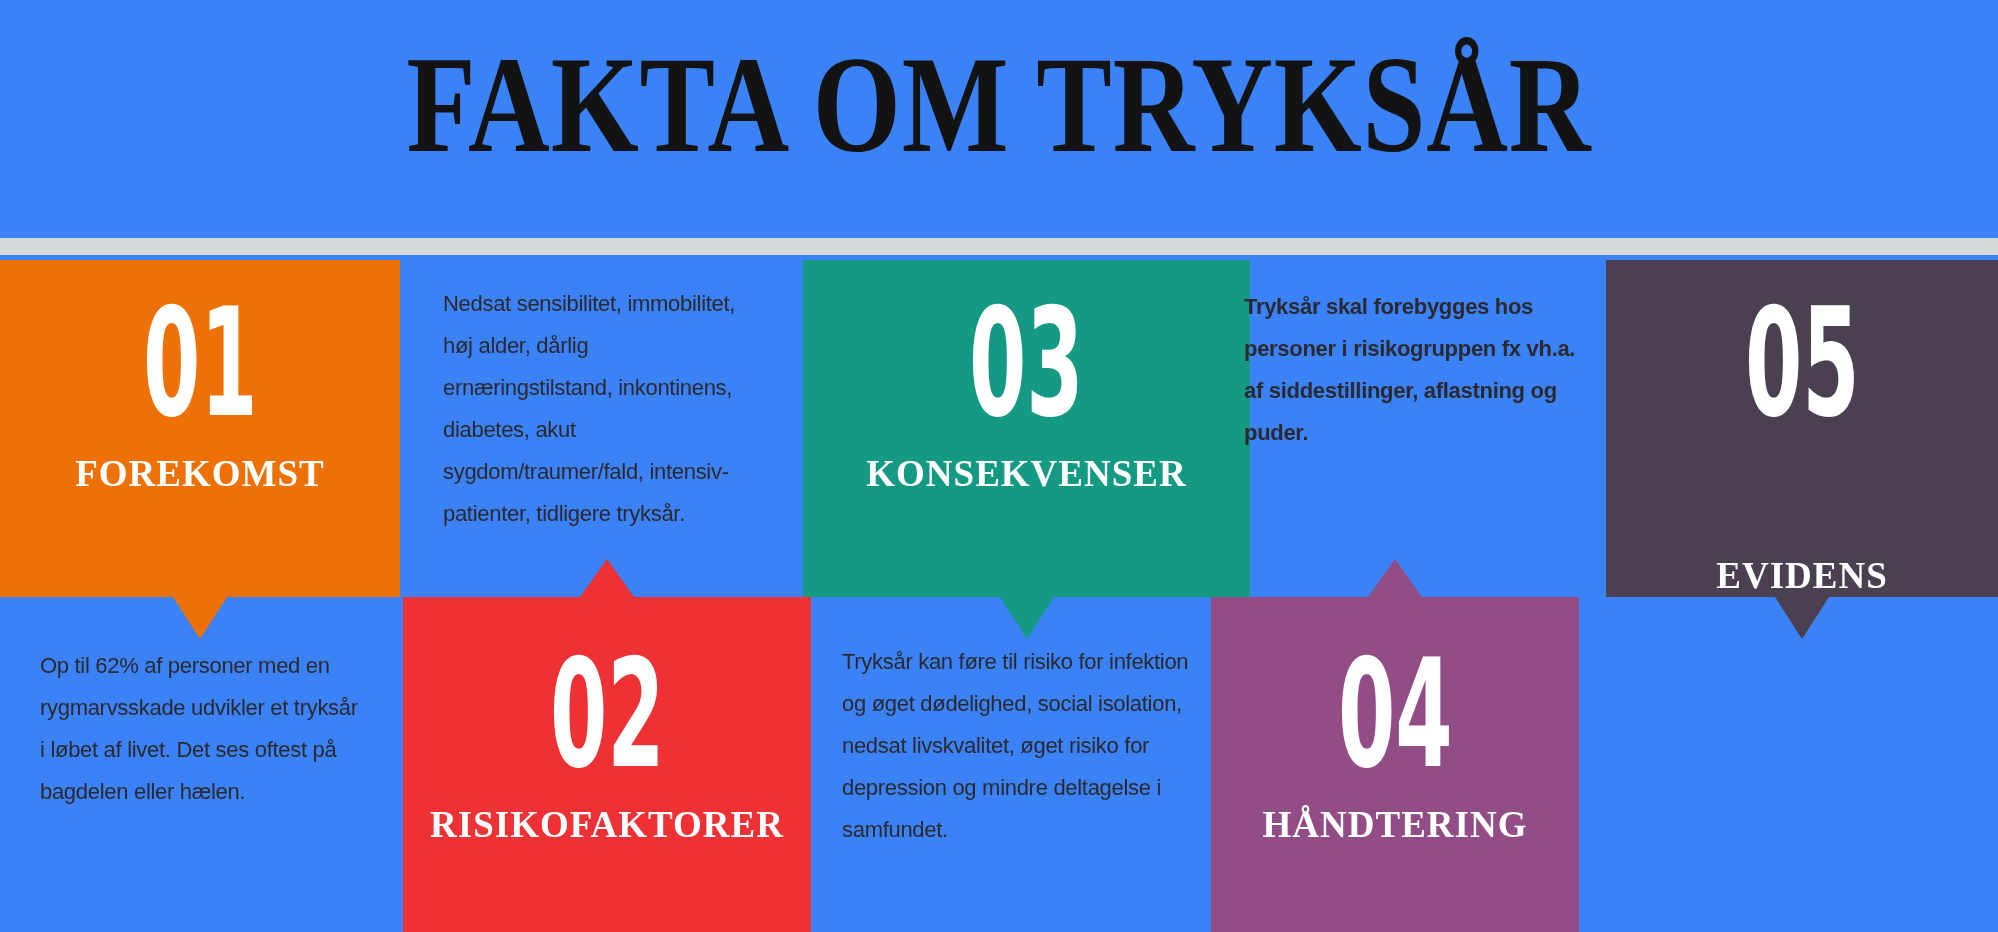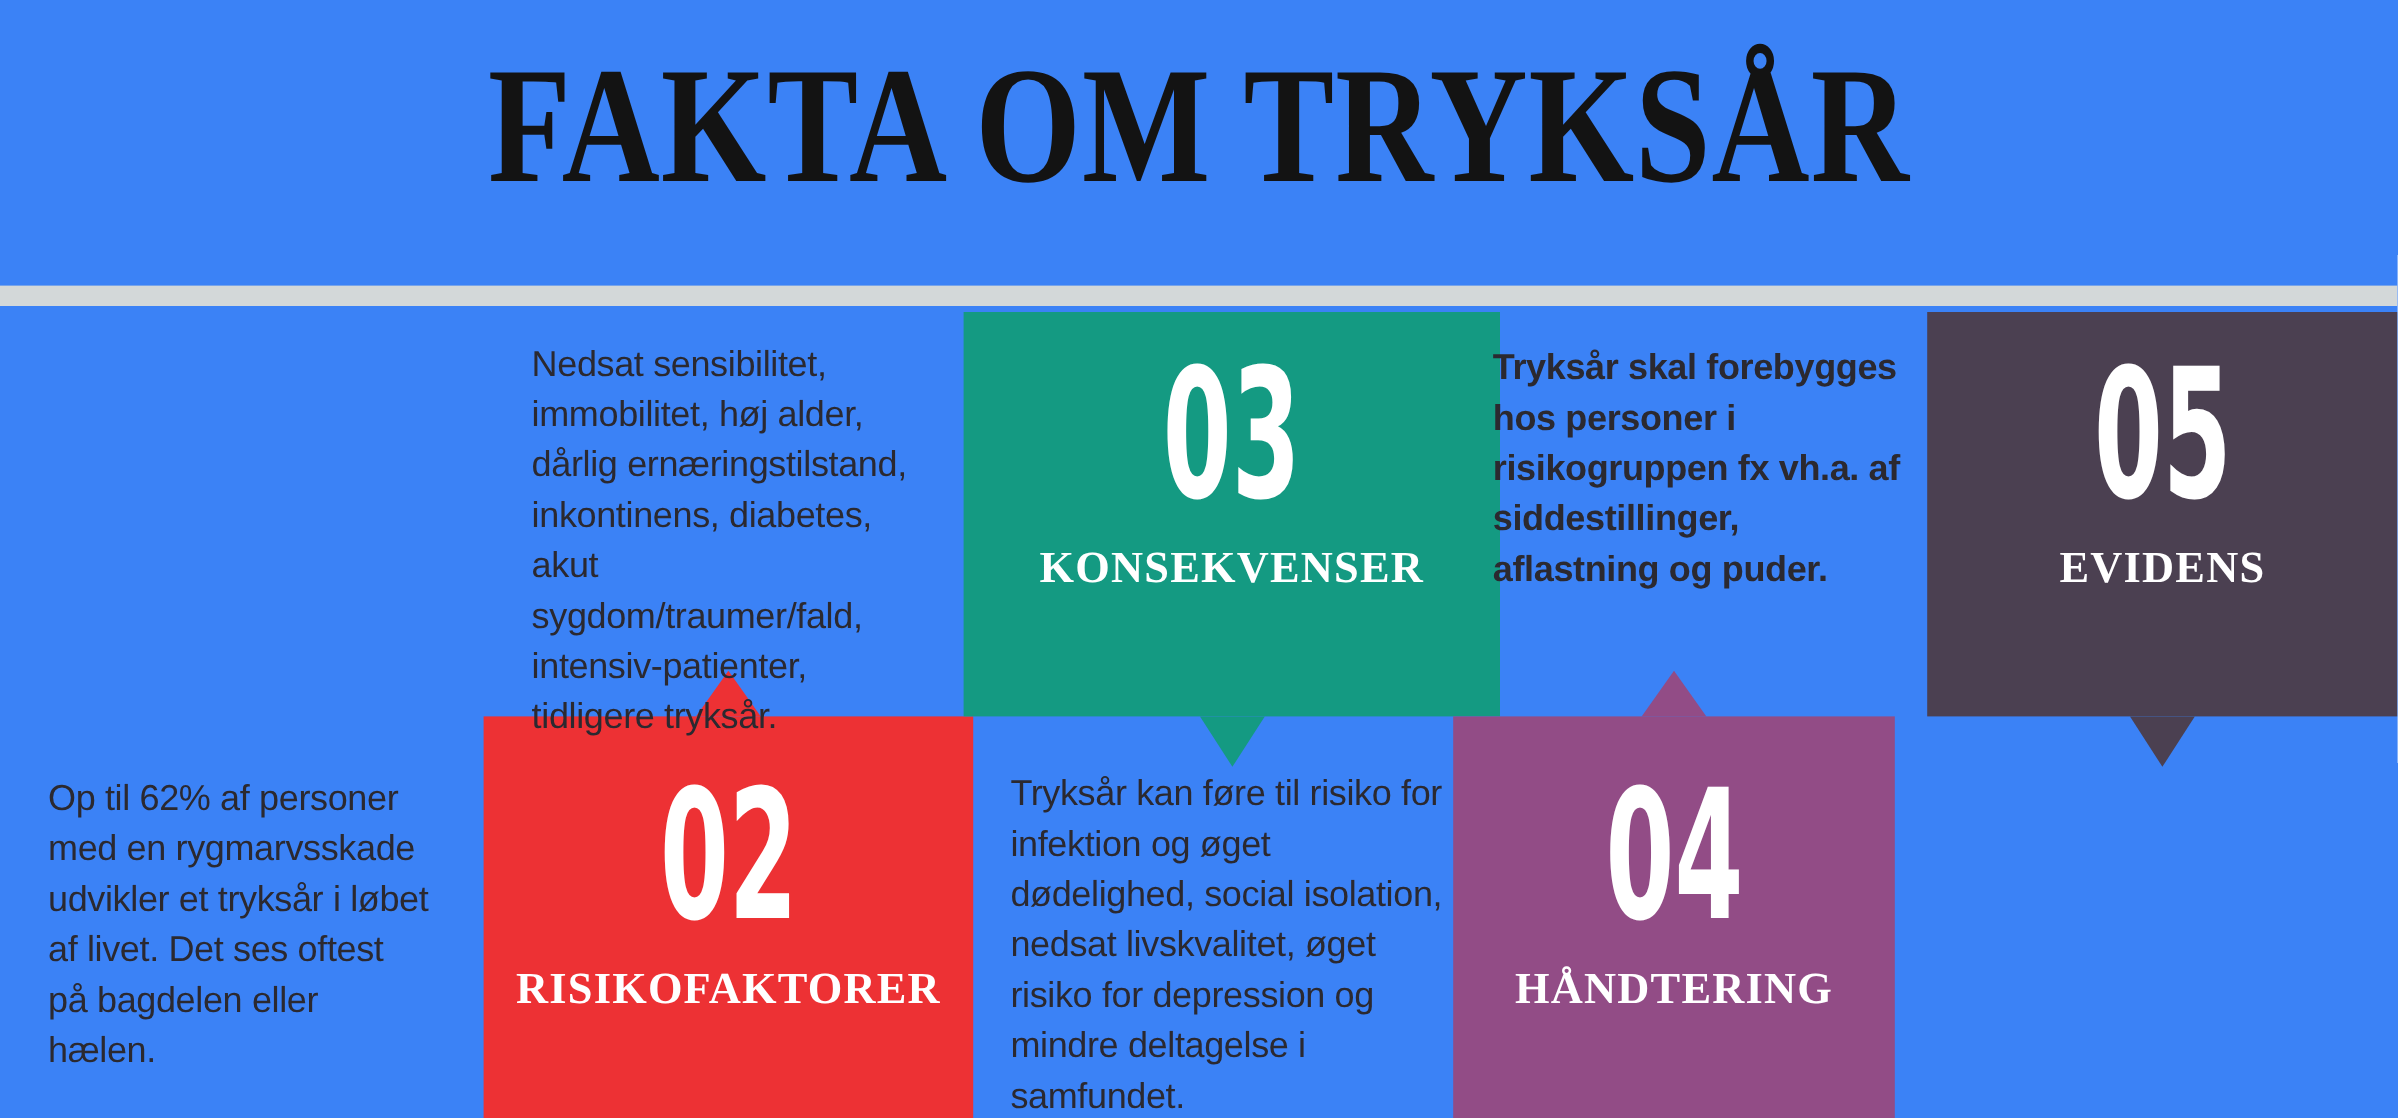--- a/index.html
+++ b/index.html
@@ -28,21 +28,21 @@
     display:flex;flex-direction:column;align-items:center;
     color:#ffffff;
     background:var(--c);
   }
   .box-top{top:260px;height:337px;}
   .box-bottom{top:597px;height:335px;}
   .s0{left:0;width:400px;}
   .s1{left:403px;width:408px;}
   .s2{left:803px;width:447px;}
   .s3{left:1211px;width:368px;}
-  .s4{left:1606px;width:392px;}
+  .s4{left:1606px;width:392px;justify-content:space-between;}
   .num{
     margin-top:28px;
     font-family:"DejaVu Sans",sans-serif;
     font-weight:700;font-size:150px;line-height:1;
     transform:scaleX(0.55);transform-origin:center;
     white-space:nowrap;
   }
   .box-bottom .num{margin-top:42px;}
   .lbl{
     margin-top:16px;
@@ -53,38 +53,43 @@
   .ptr{
     position:absolute;left:50%;margin-left:-27px;
     width:0;height:0;
     border-left:27px solid transparent;
     border-right:27px solid transparent;
   }
   .ptr-down{top:100%;border-top:42px solid var(--c);}
   .ptr-up{bottom:100%;border-bottom:38px solid var(--c);}
   .desc{
     position:absolute;margin:0;
-    font-size:30px;line-height:42px;letter-spacing:-0.3px;
+    font-size:22px;line-height:42px;letter-spacing:-0.3px;
     color:var(--text);
   }
   .d0{left:40px;top:645px;width:320px;}
   .d1{left:443px;top:283px;width:320px;}
   .d2{left:842px;top:641px;width:360px;}
   .d3{left:1244px;top:286px;width:345px;font-weight:bold;}
   .d4{left:1646px;top:645px;width:330px;}
 </style>
 </head>
 <body>
 
 <div class="page" style="background: #3b82f6;">
 
   <div class="title">FAKTA OM TRYKSÅR</div>
 
   <div class="bar" style="background: rgb(211, 216, 217);"></div>
 
+  <div class="box box-top s0" style="--c: #ed7106;">
+    <div class="num">01</div>
+    <div class="lbl">FOREKOMST</div>
+    <div class="ptr ptr-down"></div>
+  </div>
   <p class="desc d0">Op til 62% af personer med en rygmarvsskade udvikler et tryksår i løbet af livet. Det ses oftest på bagdelen eller hælen.</p>
 
   <div class="box box-bottom s1" style="--c: #ed3134;">
     <div class="num">02</div>
     <div class="lbl">RISIKOFAKTORER</div>
     <div class="ptr ptr-up"></div>
   </div>
   <p class="desc d1">Nedsat sensibilitet, immobilitet, høj alder, dårlig ernæringstilstand, inkontinens, diabetes, akut sygdom/traumer/fald, intensiv-patienter, tidligere tryksår.</p>
 
   <div class="box box-top s2" style="--c: #149a82;">

